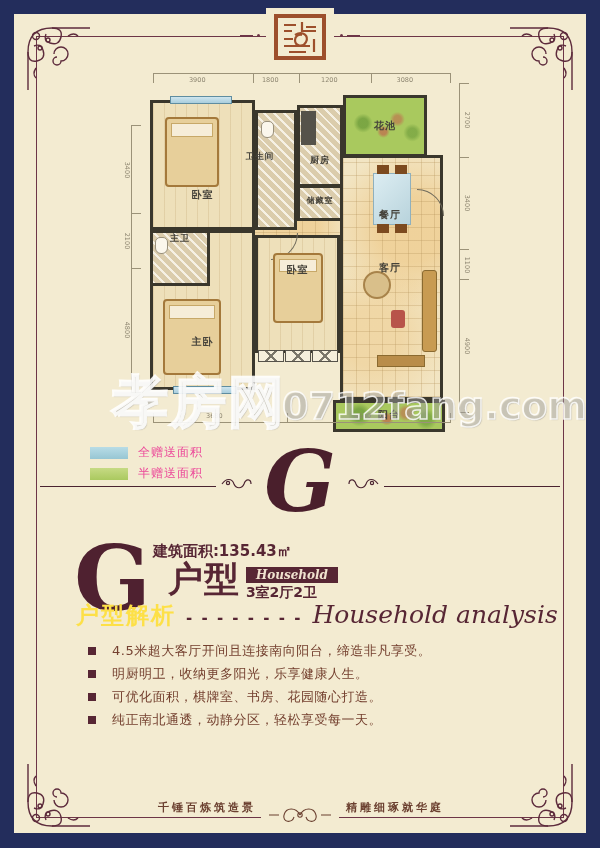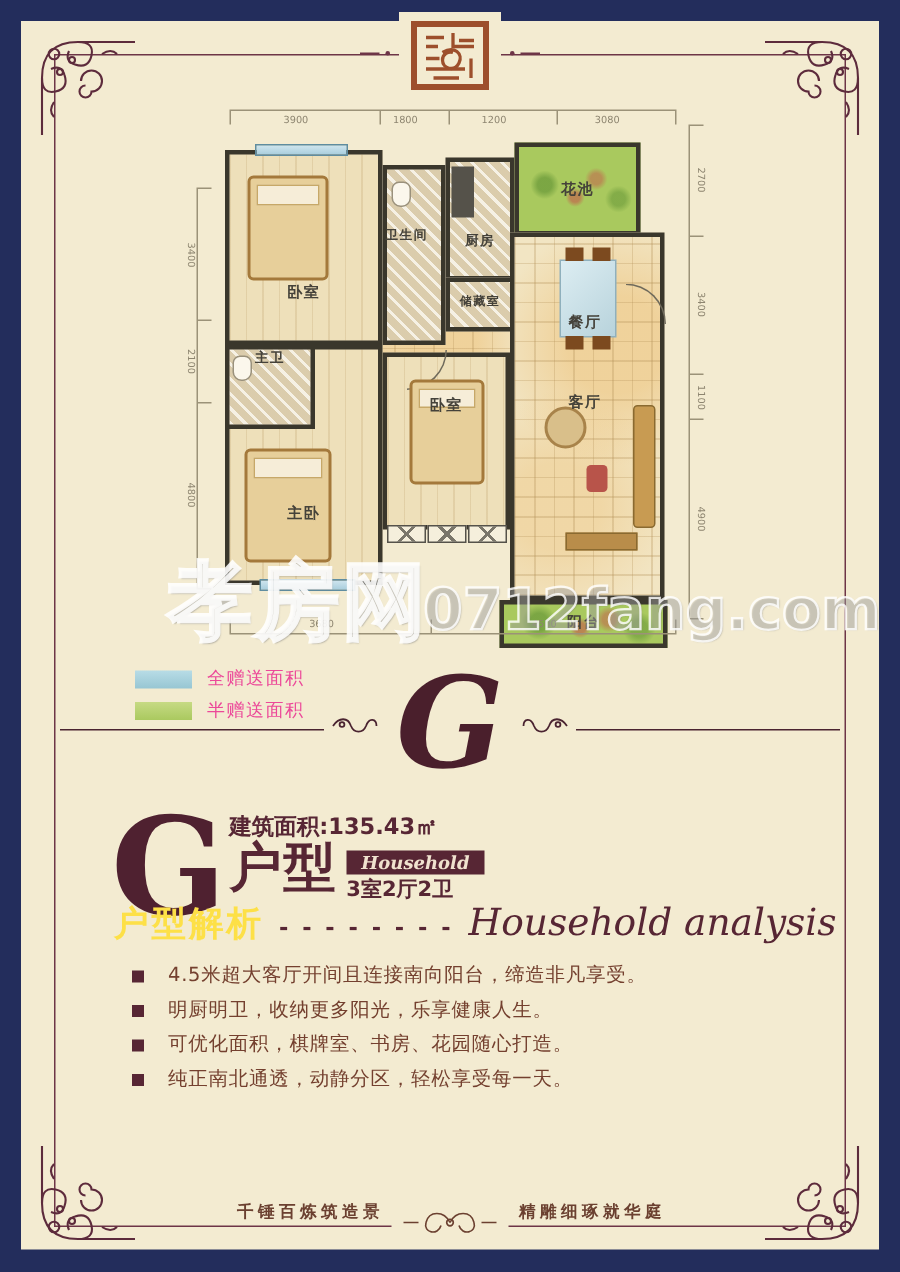--- a/index.html
+++ b/index.html
@@ -88,21 +88,21 @@
   .big-g{font-family:"DejaVu Serif","Liberation Serif",serif;font-style:italic;font-weight:bold;
     font-size:84px;line-height:78px;color:#4a1f2c;margin:0 8px;transform:translateY(-4px);}
 
   
   .unit-row{position:absolute;left:74px;top:542px;display:flex;z-index:2;}
   .unit-letter{font-family:"DejaVu Serif","Liberation Serif",serif;font-weight:bold;
     font-size:90px;line-height:72px;color:#4f2130;}
   .unit-col{margin-left:2px;}
   .unit-area{font-size:15px;font-weight:bold;color:#572634;}
   .unit-type-row{display:flex;align-items:flex-start;margin-top:1px;}
-  .unit-type{font-size:35px;line-height:34px;font-weight:bold;color:#572634;letter-spacing:1px;}
+  .unit-type{font-size:35px;line-height:34px;font-weight:bold;color:#572634;letter-spacing:1px;margin-left:15px;}
   .badge-col{margin-left:6px;margin-top:2px;}
   .badge{background:#572634;color:#f0e2cf;font-family:"DejaVu Serif","Liberation Serif",serif;
     font-style:italic;font-weight:bold;font-size:12px;padding:1px 10px;display:inline-block;}
   .rooms-summary{font-size:14px;font-weight:bold;color:#572634;margin-top:1px;}
 
   
   .analysis-head{position:absolute;left:76px;top:600px;display:flex;align-items:baseline;z-index:2;}
   .an-title{font-size:23px;font-weight:bold;color:#fde047;letter-spacing:2px;}
   .an-dashes{font-size:15px;font-weight:bold;color:#572634;margin:0 10px;letter-spacing:2px;}
   .an-sub{font-family:"DejaVu Serif","Liberation Serif",serif;font-style:italic;font-size:25px;color:#572634;}
@@ -275,21 +275,21 @@
   <div class="furn" style="left:270px;top:169px;width:12px;height:9px;background:#7c4a1f;"></div>
   <div class="furn" style="left:297px;top:215px;width:15px;height:82px;background:#c89b52;border:1px solid #8a6a30;border-radius:3px;"></div>
   <div class="furn" style="left:238px;top:216px;width:28px;height:28px;background:#d9bf8a;border:2px solid #a8834a;border-radius:50%;"></div>
   <div class="furn" style="left:252px;top:300px;width:48px;height:12px;background:#b98d4a;border:1px solid #8a6a30;"></div>
   <div class="furn" style="left:266px;top:255px;width:14px;height:18px;background:#b8544a;border-radius:3px;"></div>
   <div class="furn" style="left:136px;top:66px;width:13px;height:17px;background:#fbf7ec;border:1px solid #9a917c;border-radius:5px 5px 6px 6px;"></div>
   <div class="furn" style="left:30px;top:182px;width:13px;height:17px;background:#fbf7ec;border:1px solid #9a917c;border-radius:5px 5px 6px 6px;"></div>
   <div class="furn" style="left:176px;top:56px;width:15px;height:34px;background:#55524a;"></div>
 
   <div class="rlabel" style="left:25px;top:133px;width:105px;">卧室</div>
-  <div class="rlabel" style="left:123px;top:96px;width:46px;font-size:8.5px;">卫生间</div>
+  <div class="rlabel" style="left:112px;top:96px;width:46px;font-size:8.5px;">卫生间</div>
   <div class="rlabel" style="left:172px;top:99px;width:46px;font-size:9px;">厨房</div>
   <div class="rlabel" style="left:218px;top:64px;width:84px;">花池</div>
   <div class="rlabel" style="left:170px;top:140px;width:50px;font-size:8px;">储藏室</div>
   <div class="rlabel" style="left:215px;top:153px;width:100px;">餐厅</div>
   <div class="rlabel" style="left:25px;top:177px;width:60px;font-size:9px;">主卫</div>
   <div class="rlabel" style="left:25px;top:280px;width:105px;">主卧</div>
   <div class="rlabel" style="left:130px;top:208px;width:85px;">卧室</div>
   <div class="rlabel" style="left:215px;top:206px;width:100px;">客厅</div>
   <div class="rlabel" style="left:208px;top:353px;width:112px;">阳台</div>
 </div>

